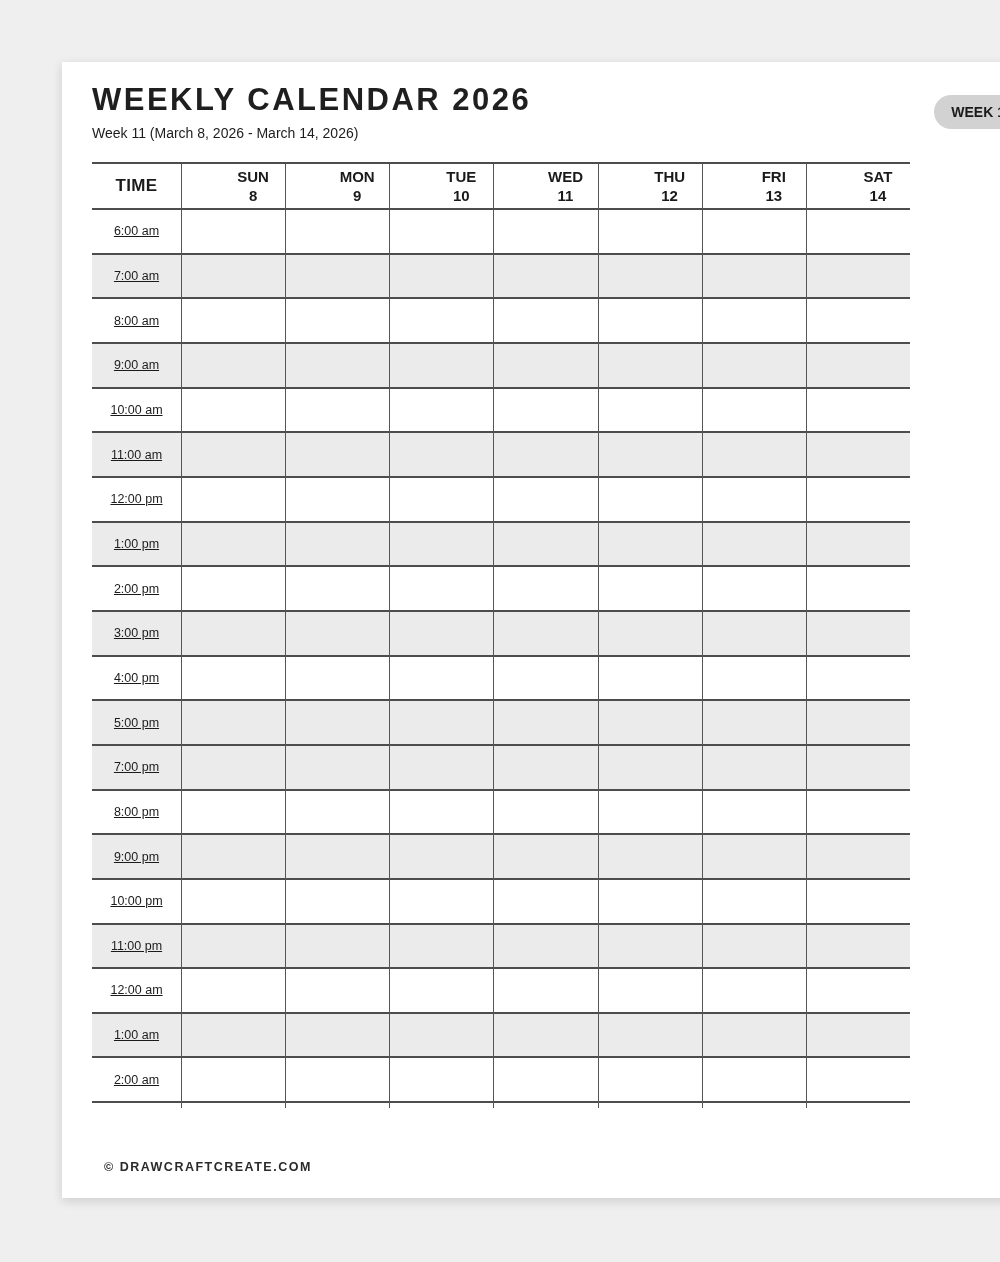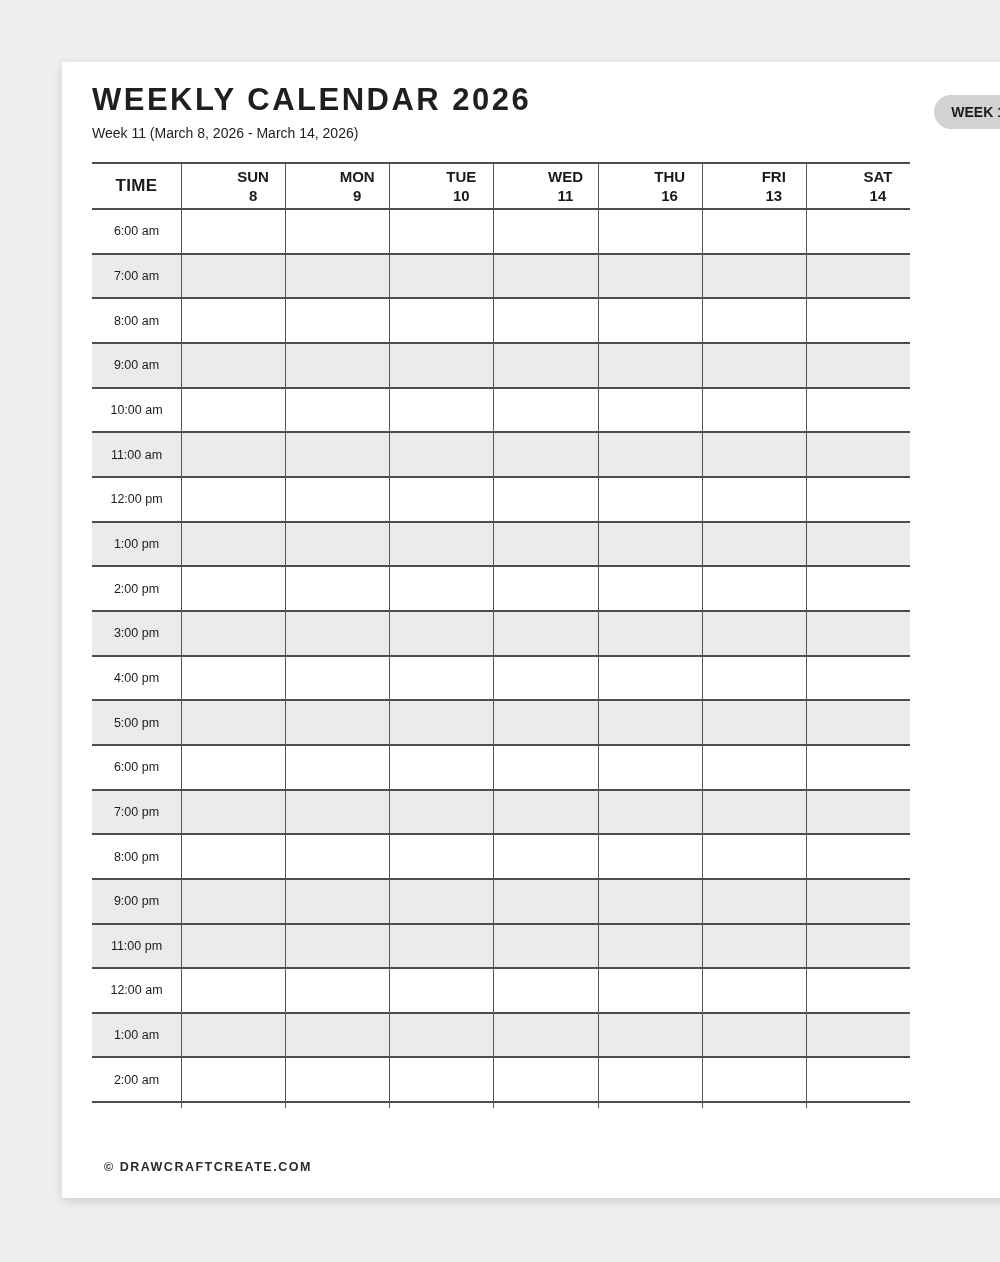--- a/index.html
+++ b/index.html
@@ -42,21 +42,21 @@
     height:46px;border-bottom:2px solid var(--grid-line);box-sizing:border-box;gap:40px;
   }
   .head-cell{
     display:flex;flex-direction:column;justify-content:center;align-items:center;
     font-weight:600;color:var(--text);text-align:center;
   }
   .time-head{font-size:17px;letter-spacing:.3px;}
   .day-label,.day-date{font-size:15px;line-height:1.3;}
   .cal-row{
     display:grid;grid-template-columns:89px repeat(7,1fr);
-    height:44.66px;border-bottom:2px solid var(--grid-line);box-sizing:border-box;
+    height:44.66px;border-bottom:2px solid var(--grid-line);box-sizing:border-box;text-decoration:underline;
   }
   .cal-row.alt{background:var(--row-alt);gap:32px;}
   .time-cell{
     display:flex;align-items:center;justify-content:center;
     font-size:12.5px;color:#1c1c1c;white-space:nowrap;
   }
   .day-cell{}
   .vlines{
     position:absolute;left:0;top:0;width:100%;height:calc(100% + 5px);
     pointer-events:none;
@@ -91,21 +91,21 @@
         <div class="head-cell">
           <div class="day-label">TUE</div>
           <div class="day-date">10</div>
         </div>
         <div class="head-cell">
           <div class="day-label">WED</div>
           <div class="day-date">11</div>
         </div>
         <div class="head-cell">
           <div class="day-label">THU</div>
-          <div class="day-date">16</div>
+          <div class="day-date">12</div>
         </div>
         <div class="head-cell">
           <div class="day-label">FRI</div>
           <div class="day-date">13</div>
         </div>
         <div class="head-cell">
           <div class="day-label">SAT</div>
           <div class="day-date">14</div>
         </div>
       </div>
@@ -224,30 +224,20 @@
         <div class="cal-row alt">
           <div class="time-cell">5:00 pm</div>
           <div class="day-cell"></div>
           <div class="day-cell"></div>
           <div class="day-cell"></div>
           <div class="day-cell"></div>
           <div class="day-cell"></div>
           <div class="day-cell"></div>
           <div class="day-cell"></div>
         </div>
-        <div class="cal-row">
-          <div class="time-cell">6:00 pm</div>
-          <div class="day-cell"></div>
-          <div class="day-cell"></div>
-          <div class="day-cell"></div>
-          <div class="day-cell"></div>
-          <div class="day-cell"></div>
-          <div class="day-cell"></div>
-          <div class="day-cell"></div>
-        </div>
         <div class="cal-row alt">
           <div class="time-cell">7:00 pm</div>
           <div class="day-cell"></div>
           <div class="day-cell"></div>
           <div class="day-cell"></div>
           <div class="day-cell"></div>
           <div class="day-cell"></div>
           <div class="day-cell"></div>
           <div class="day-cell"></div>
         </div>
@@ -256,20 +246,30 @@
           <div class="day-cell"></div>
           <div class="day-cell"></div>
           <div class="day-cell"></div>
           <div class="day-cell"></div>
           <div class="day-cell"></div>
           <div class="day-cell"></div>
           <div class="day-cell"></div>
         </div>
         <div class="cal-row alt">
           <div class="time-cell">9:00 pm</div>
+          <div class="day-cell"></div>
+          <div class="day-cell"></div>
+          <div class="day-cell"></div>
+          <div class="day-cell"></div>
+          <div class="day-cell"></div>
+          <div class="day-cell"></div>
+          <div class="day-cell"></div>
+        </div>
+        <div class="cal-row">
+          <div class="time-cell">10:00 pm</div>
           <div class="day-cell"></div>
           <div class="day-cell"></div>
           <div class="day-cell"></div>
           <div class="day-cell"></div>
           <div class="day-cell"></div>
           <div class="day-cell"></div>
           <div class="day-cell"></div>
         </div>
         <div class="cal-row alt">
           <div class="time-cell">11:00 pm</div>

